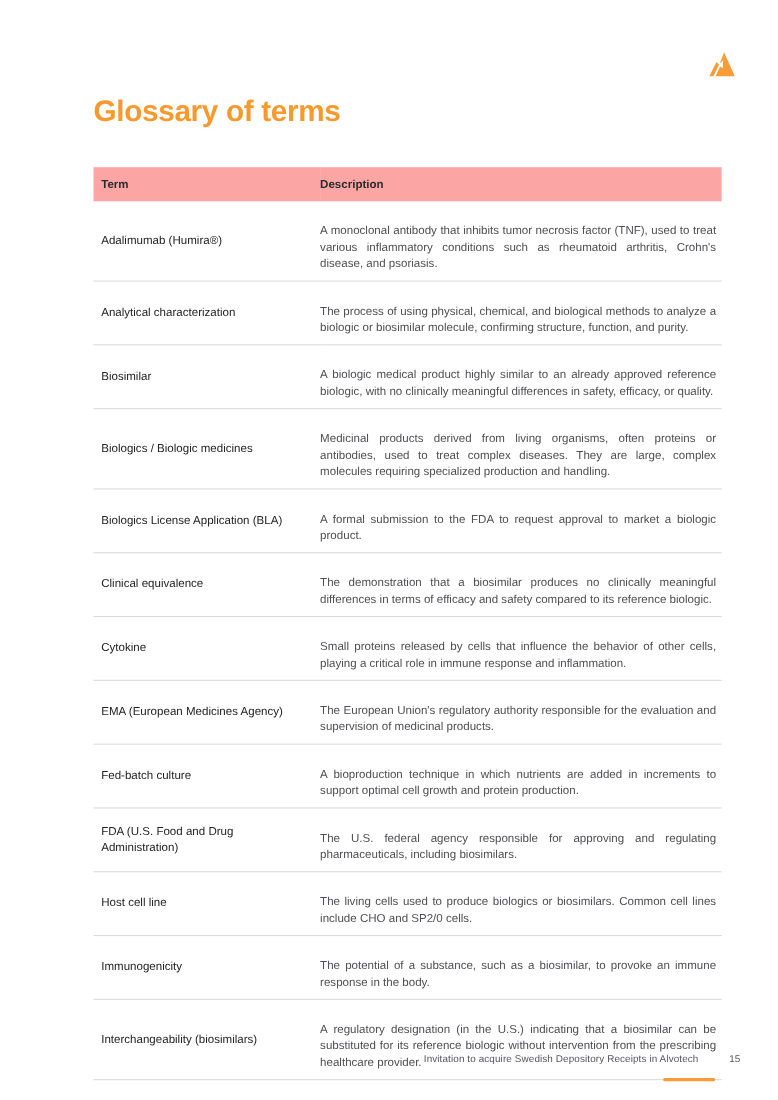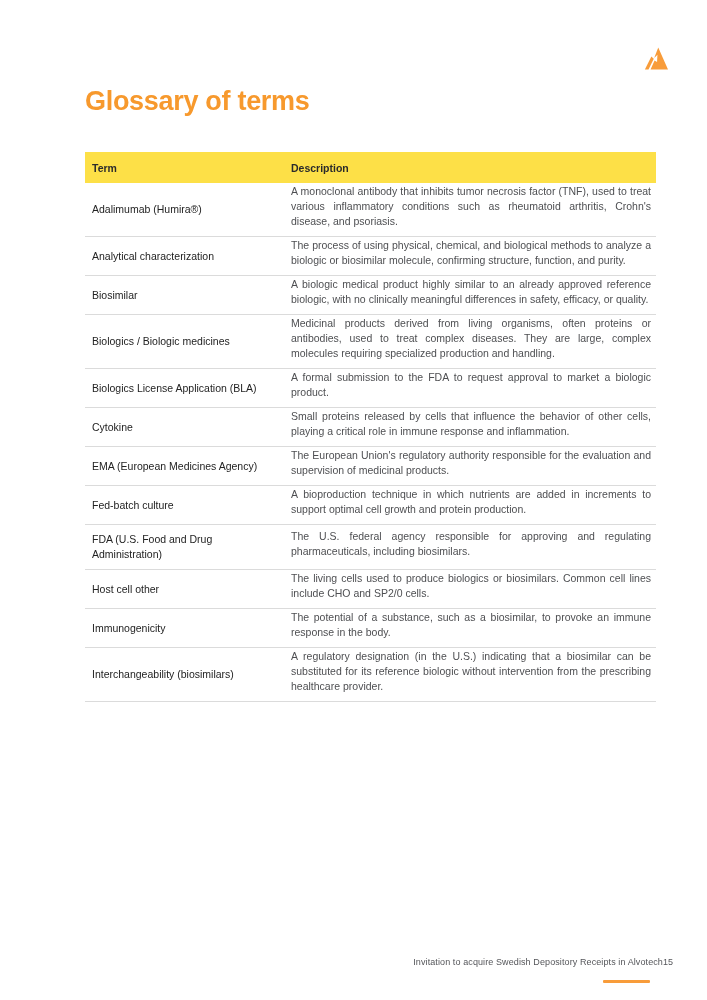--- a/index.html
+++ b/index.html
@@ -42,21 +42,21 @@
     width: 571px;
   }
 
   table.glossary {
     width: 100%;
     border-collapse: collapse;
     font-size: 10.5px;
   }
 
   thead th {
-    background: #fde047;
+    background: #fca5a5;
     height: 31px;
     text-align: left;
     font-weight: 700;
     font-size: 10.5px;
     color: #2B2B2B;
     vertical-align: middle;
     margin-top: 12px;
   }
   th.col-term  { width: 206px; padding-left: 7px; }
   th.col-desc  { padding-right: 5px; }
@@ -64,38 +64,38 @@
   tbody tr { border-bottom: 1px solid #DBDBDB; }
 
   td.term-cell {
     width: 206px;
     padding: 7px 14px 7px 7px;
     color: #232323;
     vertical-align: middle;
     line-height: 15px;
   }
   td.desc-cell {
-    padding: 1px 5px 7px 0;
+    padding: 20px 5px 7px 0;
     color: #4E4F52;
     vertical-align: middle;
     line-height: 15px;
     text-align: justify;
   }
 
   .footer {
     position: absolute;
     top: 957px;
     right: 34px;
     display: flex;
     align-items: baseline;
     font-size: 9px;
     color: #55565A;
   }
   .footer .footer-text { letter-spacing: 0.1px; }
-  .footer .page-number { }
+  .footer .page-number { margin-left: 28px; }
 
   .footer-bar {
     position: absolute;
     top: 980px;
     right: 57px;
     width: 47px;
     height: 3px;
     background: #F89C3A;
     border-radius: 1px;
   }
@@ -137,37 +137,41 @@
           </tr>
           <tr>
             <td class="term-cell">Biologics / Biologic medicines</td>
             <td class="desc-cell">Medicinal products derived from living organisms, often proteins or antibodies, used to treat complex diseases. They are large, complex molecules requiring specialized production and handling.</td>
           </tr>
           <tr>
             <td class="term-cell">Biologics License Application (BLA)</td>
             <td class="desc-cell">A formal submission to the FDA to request approval to market a biologic product.</td>
           </tr>
           <tr>
+            <td class="term-cell">Clinical equivalence</td>
+            <td class="desc-cell">The demonstration that a biosimilar produces no clinically meaningful differences in terms of efficacy and safety compared to its reference biologic.</td>
+          </tr>
+          <tr>
             <td class="term-cell">Cytokine</td>
             <td class="desc-cell">Small proteins released by cells that influence the behavior of other cells, playing a critical role in immune response and inflammation.</td>
           </tr>
           <tr>
             <td class="term-cell">EMA (European Medicines Agency)</td>
             <td class="desc-cell">The European Union's regulatory authority responsible for the evaluation and supervision of medicinal products.</td>
           </tr>
           <tr>
             <td class="term-cell">Fed-batch culture</td>
             <td class="desc-cell">A bioproduction technique in which nutrients are added in increments to support optimal cell growth and protein production.</td>
           </tr>
           <tr>
             <td class="term-cell">FDA (U.S. Food and Drug Administration)</td>
             <td class="desc-cell">The U.S. federal agency responsible for approving and regulating pharmaceuticals, including biosimilars.</td>
           </tr>
           <tr>
-            <td class="term-cell">Host cell other</td>
+            <td class="term-cell">Host cell line</td>
             <td class="desc-cell">The living cells used to produce biologics or biosimilars. Common cell lines include CHO and SP2/0 cells.</td>
           </tr>
           <tr>
             <td class="term-cell">Immunogenicity</td>
             <td class="desc-cell">The potential of a substance, such as a biosimilar, to provoke an immune response in the body.</td>
           </tr>
           <tr>
             <td class="term-cell">Interchangeability (biosimilars)</td>
             <td class="desc-cell">A regulatory designation (in the U.S.) indicating that a biosimilar can be substituted for its reference biologic without intervention from the prescribing healthcare provider.</td>
           </tr>

